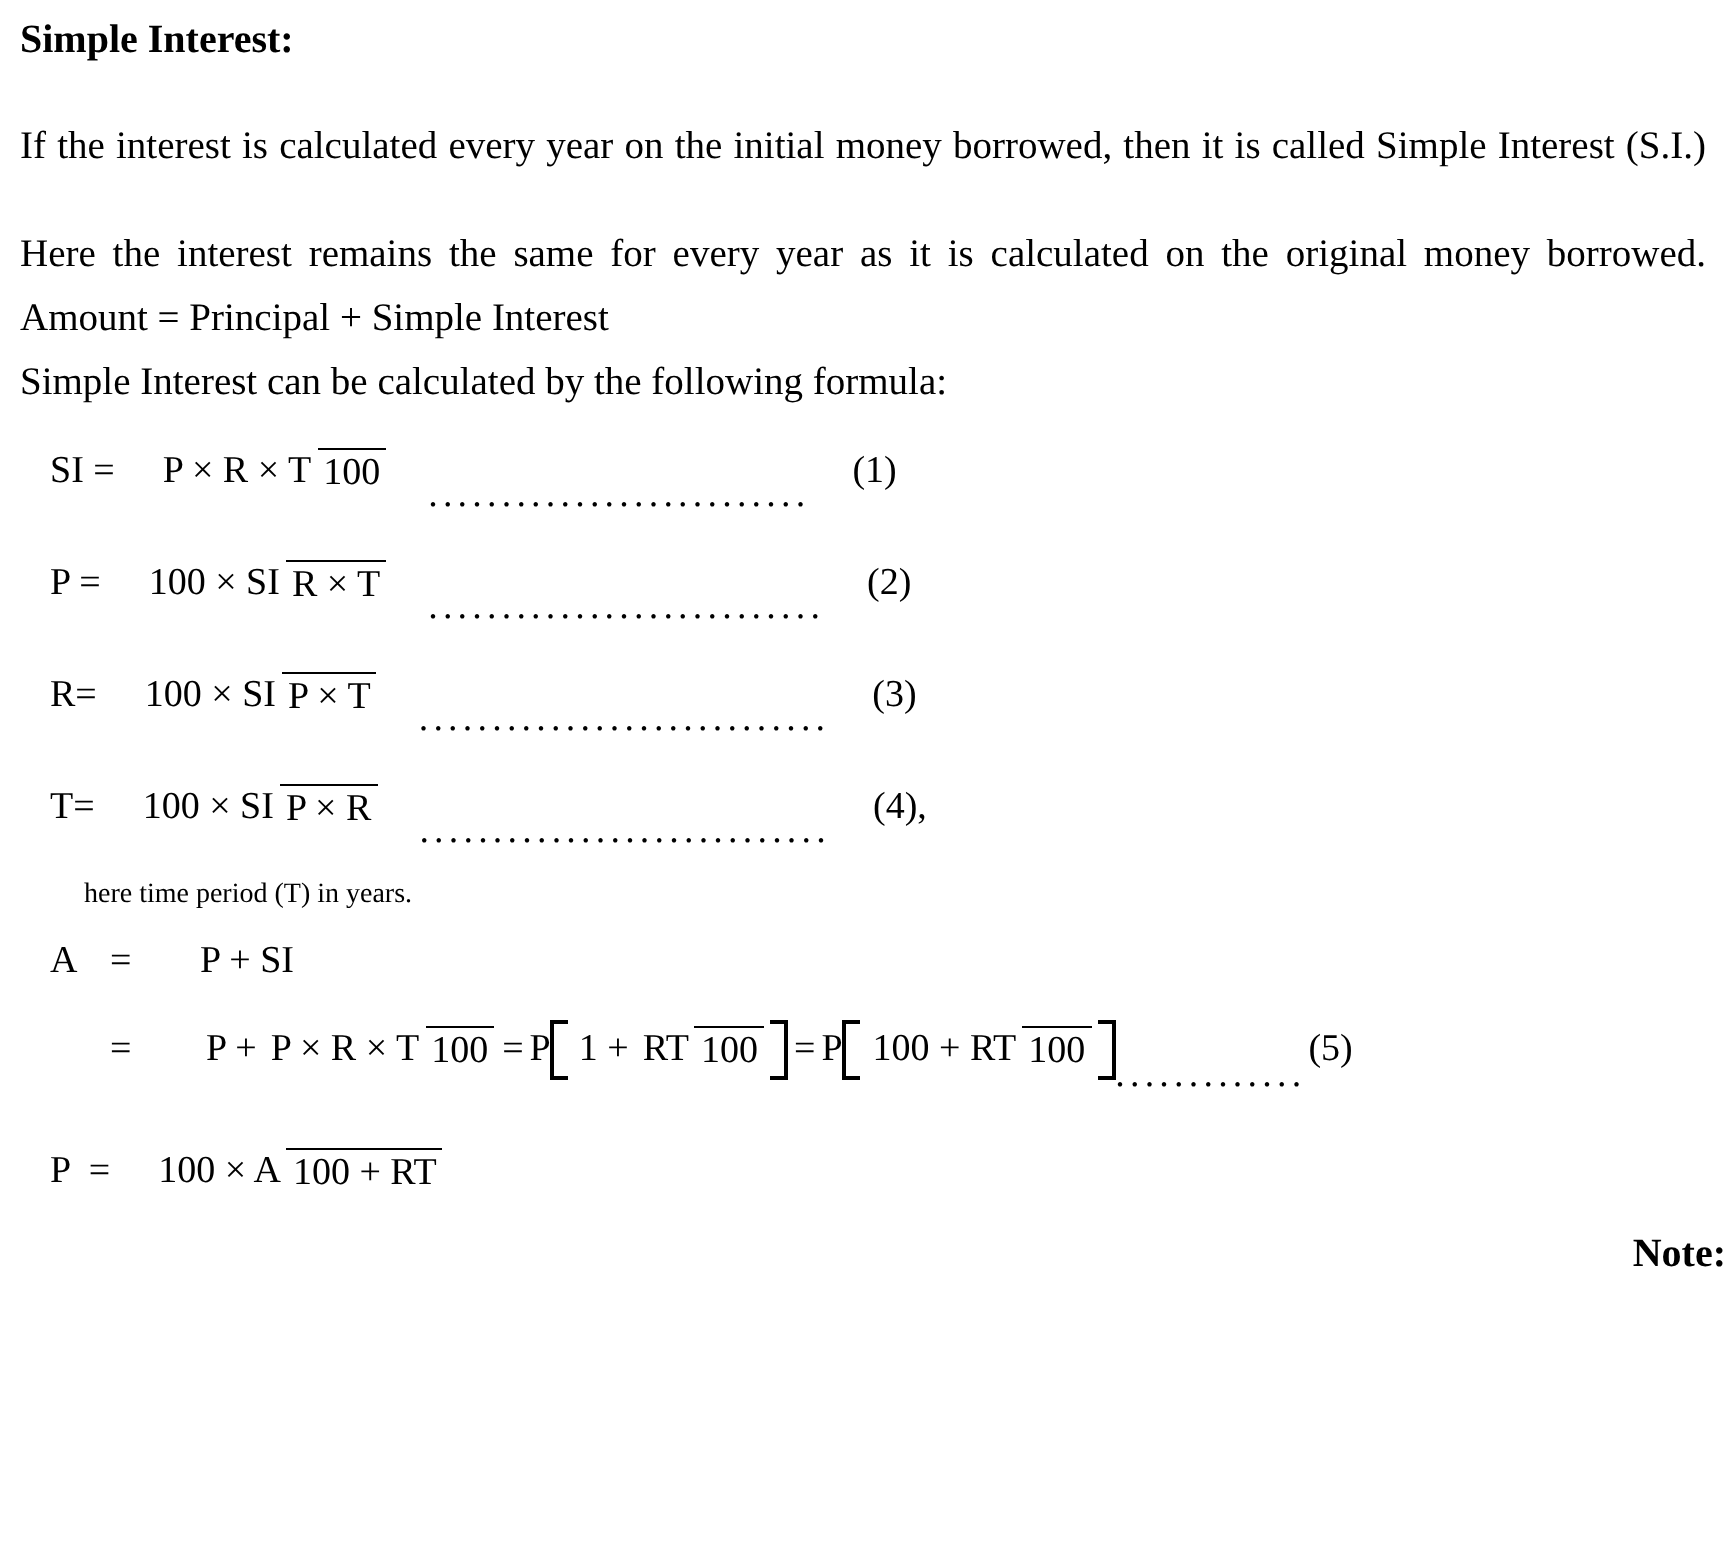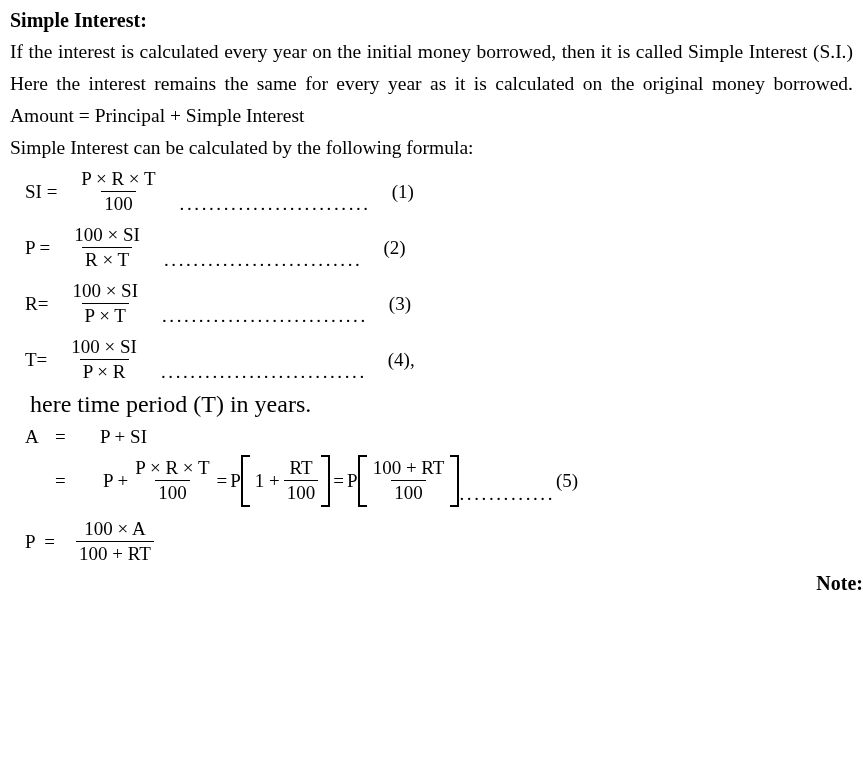--- a/index.html
+++ b/index.html
@@ -36,41 +36,42 @@
     margin: 0;
     padding: 0 10px 0 10px;
     text-align: justify;
     text-justify: inter-word;
   }
   .para.last-line-left {
     text-align-last: left;
   }
   .para.force-just {
     text-align-last: justify;
+    margin-top: 22px;
   }
 
   
   .math-block {
     font-size: 19px;
     padding-left: 25px;
   }
   .eq-row {
     display: flex;
     align-items: center;
     height: 56px;
     gap: 20px;
   }
   .lhs {
     display: inline-block;
     white-space: pre;
   }
   .frac {
     display: inline-flex;
-    flex-direction: column;
-    align-items: center;
+    flex-direction: row;
+    align-items: flex-end;
     vertical-align: middle;
     margin: 0 1px;
   }
   .frac .num {
     padding: 0 3px 1px 3px;
     white-space: nowrap;
     line-height: 1.08;
   }
   .frac .den {
     padding: 2px 3px 0 3px;
@@ -115,22 +116,22 @@
   .brk > .inner {
     display: inline-flex;
     align-items: center;
     padding: 3px 1px;
   }
   .op {
     padding: 0 3px;
     white-space: pre;
   }
   .indent-text {
-    font-size: 24px;
-    padding-left: 30px;
+    font-size: 14px;
+    padding-left: 42px;
     line-height: 32px;
   }
 
   
   .amount-row {
     display: flex;
     align-items: center;
   }
   .amount-row .col-a {
     width: 30px;

